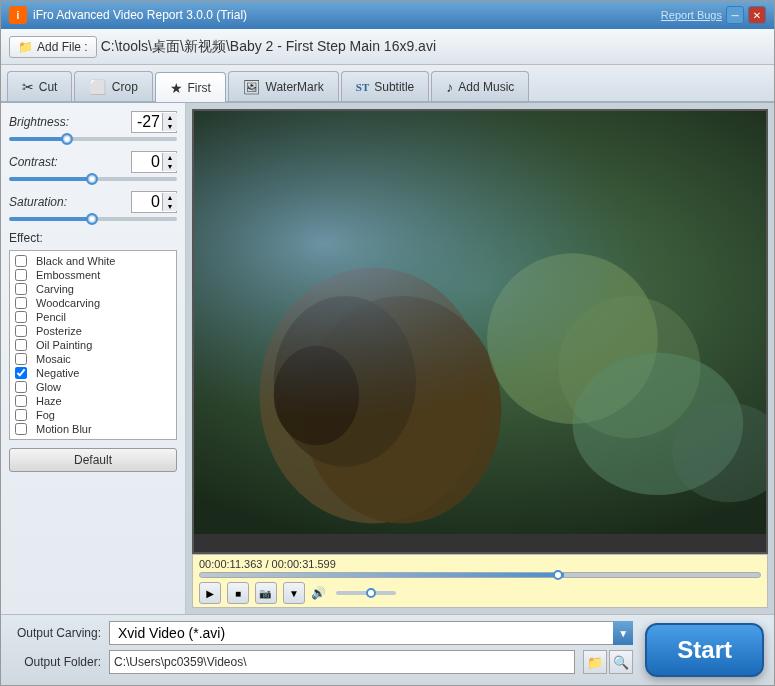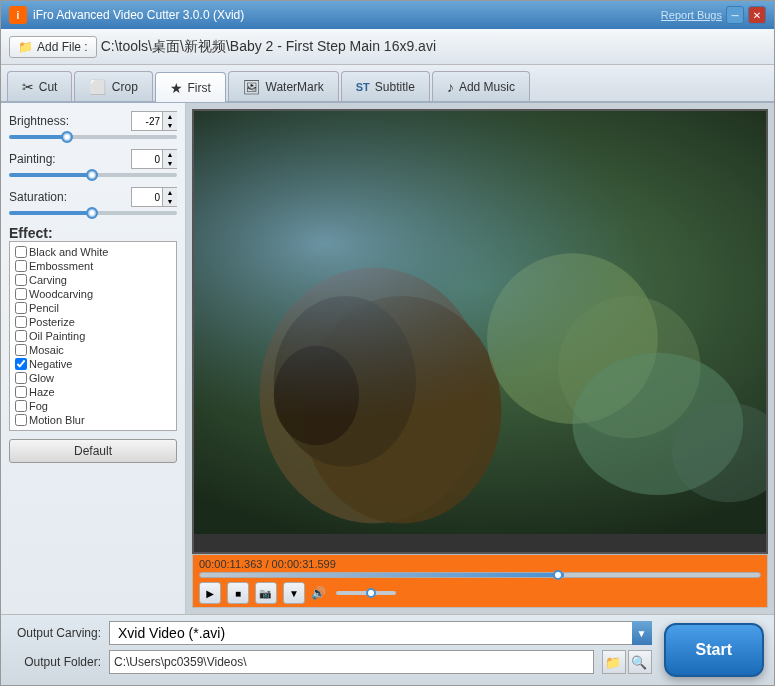--- a/index.html
+++ b/index.html
@@ -156,34 +156,35 @@
     }
     .slider-label {
       display: flex;
       align-items: center;
       justify-content: space-between;
       margin-bottom: 3px;
     }
     .slider-label span {
       font-size: 12px;
       color: #333;
+      font-style: italic;
     }
     .spinbox {
       display: flex;
       align-items: center;
       border: 1px solid #aaa;
       background: white;
       width: 46px;
     }
     .spinbox input {
       width: 30px;
       border: none;
       outline: none;
       text-align: right;
-      font-size: 10px;
+      font-size: 16px;
       padding: 1px 2px;
       background: white;
     }
     .spinbox-arrows {
       display: flex;
       flex-direction: column;
       border-left: 1px solid #aaa;
     }
     .spinbox-arrows button {
       width: 14px;
@@ -206,34 +207,35 @@
       width: 12px;
       height: 12px;
       background: radial-gradient(circle, #fff 30%, #4a90d0 100%);
       border: 2px solid #4a90d0;
       border-radius: 50%;
       position: absolute;
       top: -4px;
       cursor: pointer;
     }
     .effect-label {
-      font-size: 14px;
-      color: #333;
-      font-weight: bold;
+      font-size: 12px;
+      color: #333;
+      margin-bottom: 5px;
+      font-weight: normal;
     }
     .effects-list {
       border: 1px solid #aaa;
       background: white;
       padding: 3px;
       max-height: 260px;
       overflow-y: auto;
     }
     .effect-item {
       display: flex;
-      gap: 2px;
+      gap: 9px;
       padding: 1px 2px;
       font-size: 11px;
       color: #333;
     }
     .effect-item input[type="checkbox"] {
       width: 12px;
       height: 12px;
       cursor: pointer;
     }
     .default-btn {
@@ -294,21 +296,21 @@
     }
     .video-gray-bar-bottom {
       position: absolute;
       bottom: 0;
       left: 0;
       right: 0;
       height: 18px;
       background: #333;
     }
     .controls-bar {
-      background: #f97316;
+      background: #fef9c3;
       border: 1px solid #bbb;
       padding: 3px 6px;
       flex-shrink: 0;
     }
     .time-display {
       font-size: 11px;
       color: #333;
       margin-bottom: 2px;
     }
     .progress-track {
@@ -443,21 +445,21 @@
       display: flex;
       align-items: center;
       justify-content: center;
       font-size: 13px;
     }
     .start-btn {
       background: linear-gradient(to bottom, #4a9ee8, #1a6ab8);
       border: 2px solid #1a5a9a;
       border-radius: 12px;
       color: white;
-      font-size: 16px;
+      font-size: 24px;
       font-weight: bold;
       padding: 8px 30px;
       cursor: pointer;
       box-shadow: 0 3px 8px rgba(0,0,0,0.3);
       height: 54px;
       display: flex;
       align-items: center;
       justify-content: center;
       margin-left: 12px;
       flex-shrink: 0;
@@ -471,21 +473,21 @@
     }
   </style>
 </head>
 <body>
 
 <div class="window">
 
   <div class="title-bar">
     <div class="title-bar-left">
       <div class="app-icon">i</div>
-      <span>iFro Advanced Video Cutter 3.0.0 (Xvid)</span>
+      <span>iFro Advanced Video Report 3.0.0 (Trial)</span>
     </div>
     <div class="title-bar-right">
       <span class="report-bugs">Report Bugs</span>
       <div class="title-btn">─</div>
       <div class="title-btn close">✕</div>
     </div>
   </div>
 
   <div class="toolbar">
     <div class="add-file-btn">
@@ -506,21 +508,21 @@
     </div>
     <div class="tab active">
       <span class="tab-icon">★</span>
       <span>First</span>
     </div>
     <div class="tab">
       <span class="tab-icon">🖼</span>
       <span>WaterMark</span>
     </div>
     <div class="tab">
-      <span class="tab-icon" style="font-size:11px;font-weight:bold;color:#336699;">ST</span>
+      <span class="tab-icon" style="font-size:11px;font-weight:bold;color:#336699;font-family:Liberation Serif, serif;">ST</span>
       <span>Subtitle</span>
     </div>
     <div class="tab">
       <span class="tab-icon">♪</span>
       <span>Add Music</span>
     </div>
   </div>
 
   <div class="main-content">
 
@@ -537,21 +539,21 @@
             </div>
           </div>
         </div>
         <div class="slider-track" style="background: linear-gradient(to right, #4a90d0 35%, #c0c8d0 35%);">
           <div class="slider-thumb" style="left: 31%;"></div>
         </div>
       </div>
 
       <div class="slider-group">
         <div class="slider-label">
-          <span>Painting:</span>
+          <span>Contrast:</span>
           <div class="spinbox">
             <input type="text" value="0" style="">
             <div class="spinbox-arrows">
               <button>▲</button>
               <button>▼</button>
             </div>
           </div>
         </div>
         <div class="slider-track" style="background: linear-gradient(to right, #4a90d0 50%, #c0c8d0 50%);">
           <div class="slider-thumb" style="left: 46%;"></div>

